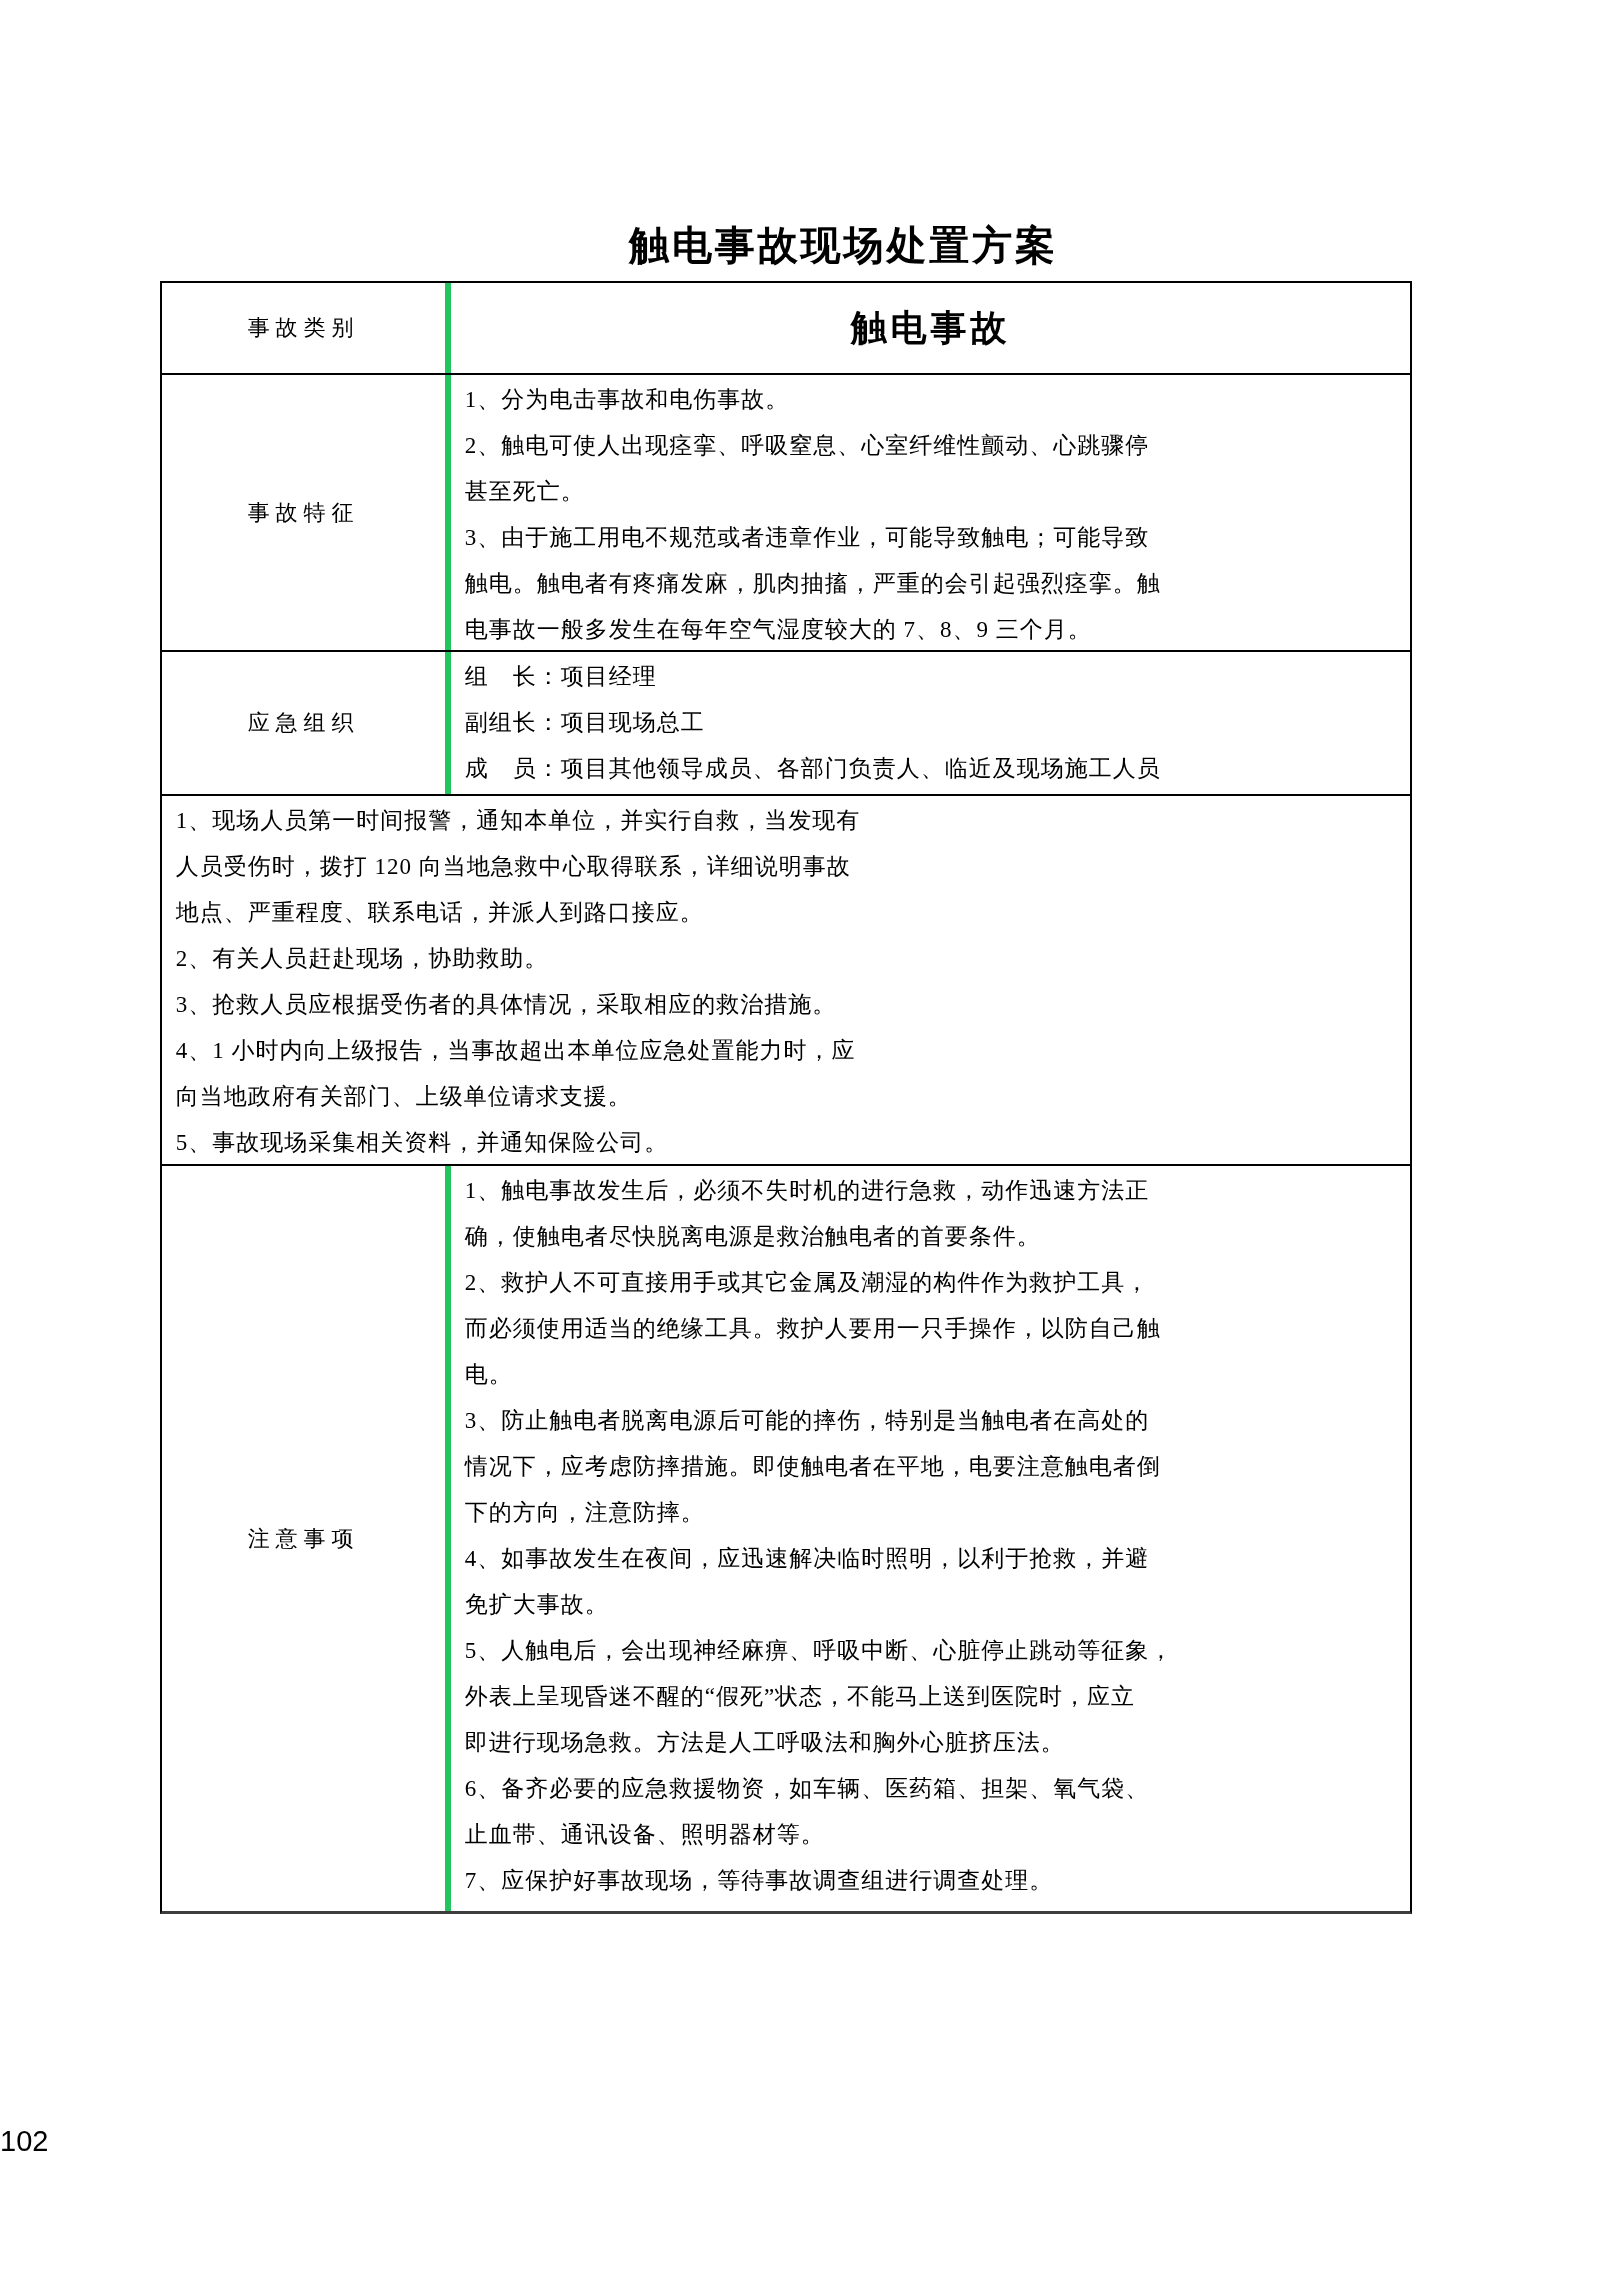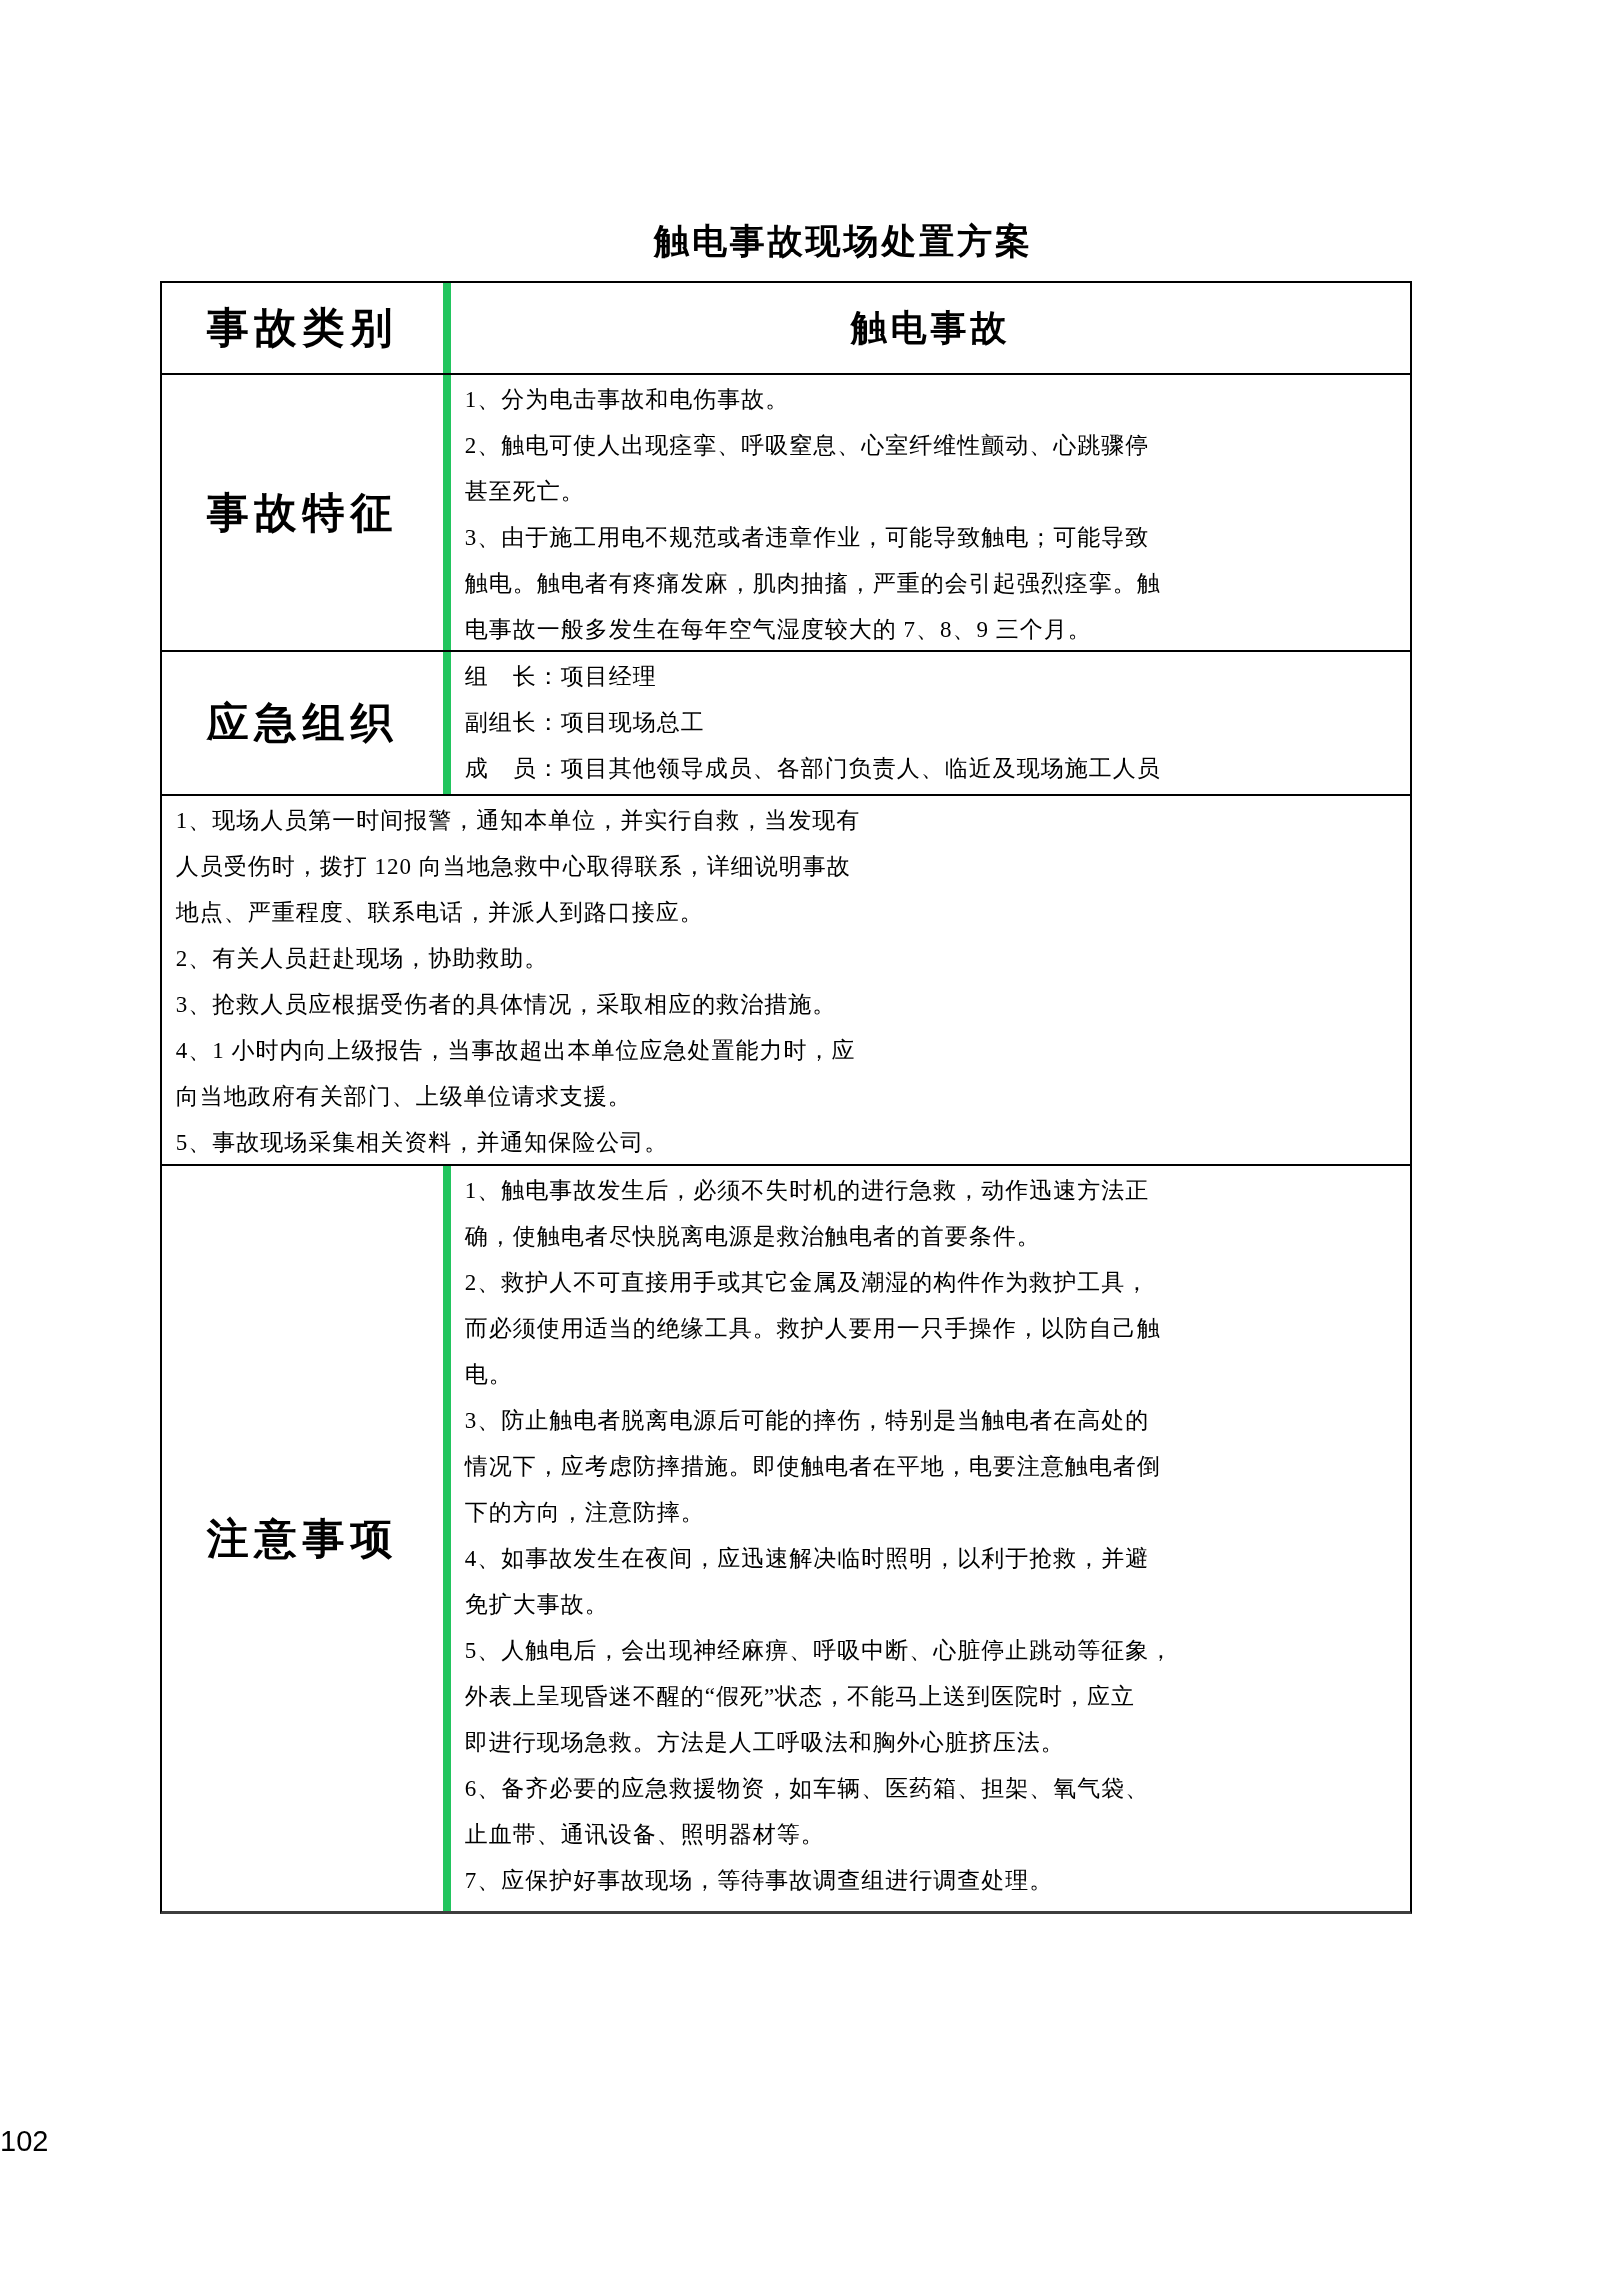--- a/index.html
+++ b/index.html
@@ -10,40 +10,40 @@
     font-family:"Liberation Serif","DejaVu Serif",serif;
     color:#000000;
     overflow:hidden;
   }
   .doc-title {
     position:absolute;
     top:218px; left:0; width:100%;
     text-align:center;
     padding-left:67px;           
     box-sizing:border-box;
-    font-size:35px; font-weight:bold;
+    font-size:40px; font-weight:bold;
     letter-spacing:2.9px;
     white-space:nowrap;
   }
   .tbl {
     position:absolute;
     left:160px; top:281px;
     width:1252px;
     border:2px solid #000;
     border-bottom:3.9px solid #3d3d3d;
     box-sizing:border-box;
     background:#fff;
   }
   .row { display:flex; border-top:2px solid #000; }
   .row:first-child { border-top:none; }
   .cell-label {
     width:289px; flex:0 0 289px;
-    border-right:8px solid #22c55e;
+    border-right:6px solid #22c55e;
     display:flex; align-items:center; justify-content:center;
-    font-size:42px; font-weight:bold;
+    font-size:22px; font-weight:normal;
     letter-spacing:5.9px;
     box-sizing:border-box;
   }
   .cell-content {
     flex:1 1 auto;
     box-sizing:border-box;
     padding:2px 7.8px 0 13.7px;
     font-size:23px;
     letter-spacing:1px;
     overflow:hidden;

